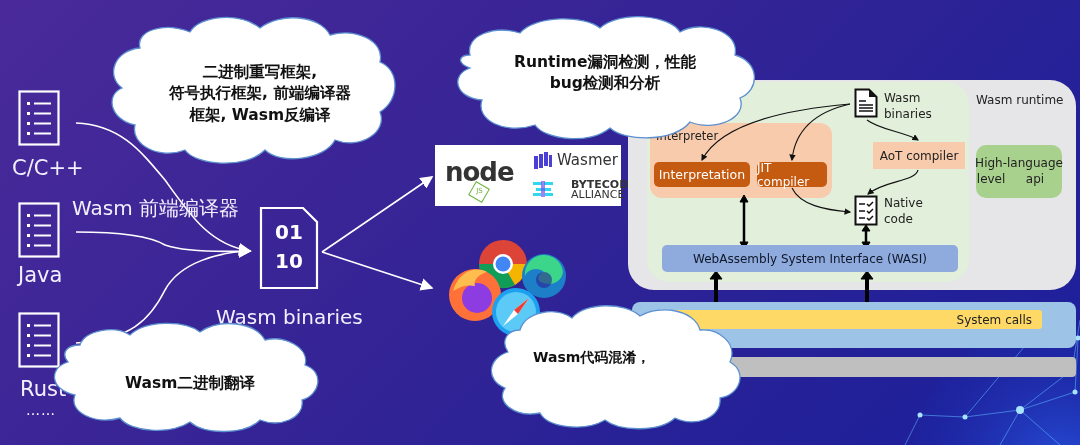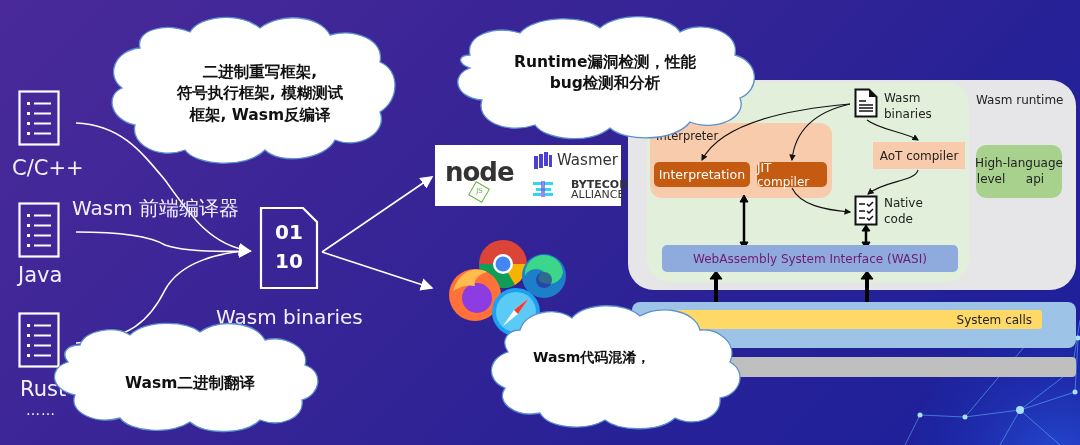--- a/index.html
+++ b/index.html
@@ -10,21 +10,21 @@
   }
   .abs { position: absolute; }
   .lang-label { font-size: 21px; color: #f2f0ff; font-family: "DejaVu Sans", sans-serif; }
   .cloud-text { font-family: "DejaVu Sans", sans-serif; font-weight: bold; color: #111; text-align: center; line-height: 1.38; font-size: 15px; }
   .runtime-outer { background: #e6e6e8; border-radius: 26px; }
   .runtime-inner { background: #e2efda; border-radius: 22px; }
   .interp-box { background: #f8cbad; border-radius: 12px; }
   .orange-btn { background: #c55a11; color: #fff; border-radius: 5px; font-size: 12.5px; display:flex; align-items:center; justify-content:center; font-family: "DejaVu Sans", sans-serif; }
   .aot { background: #f8cbad; border-radius: 0; font-size: 12px; color:#222; display:flex; align-items:center; justify-content:center; }
   .hl { background: #a9d18e; border-radius: 10px; font-size: 12px; color:#222; text-align:center; display:flex; align-items:center; justify-content:center; line-height:1.3; }
-  .wasi { background: #8faadc; border-radius: 5px; font-size: 12px; color:#701a75; display:flex; align-items:center; justify-content:center; }
+  .wasi { background: #8faadc; border-radius: 5px; font-size: 12px; color:#0f172a; display:flex; align-items:center; justify-content:center; }
   .sys-outer { background: #9dc3e6; border-radius: 8px; }
   .sys-bar { background: #ffd966; border-radius: 3px; font-size: 12px; color:#222; display:flex; align-items:center; justify-content:flex-end; padding-right:10px; }
   .gray-bar { background: #bfbfbf; border-radius: 4px; }
   .small-lbl { font-size: 12px; color:#222; line-height: 1.3; }
   .logo-box { background: #fff; padding-left: 8px; }
 </style>
 </head>
 <body>
 
 <div id="stage">
@@ -293,21 +293,21 @@
         <path d="M80,345 C85,330 115,325 130,335 C145,320 185,320 200,332 C220,318 255,322 265,340 C285,335 310,348 305,365 C325,372 320,395 302,400 C305,418 280,428 260,420 C245,435 205,435 190,422 C170,435 130,432 120,418 C95,425 68,412 75,395 C50,390 48,368 68,362 C60,352 68,345 80,345 Z"></path>
       </g>
       <g>
         <path d="M520,330 C525,312 555,306 572,318 C585,302 625,302 640,316 C660,304 695,310 700,330 C720,328 738,345 730,362 C748,372 740,395 720,398 C722,418 695,428 675,418 C660,432 620,432 605,420 C585,432 548,428 540,413 C515,418 495,402 505,388 C485,380 488,358 508,352 C500,340 508,330 520,330 Z"></path>
       </g>
     </g>
   </svg>
 
   <div class="abs cloud-text" style="left:135px;top:62px;width:250px;font-size:15.5px">
     <div>二进制重写框架,</div>
-    <div>符号执行框架, 模糊测试</div>
+    <div>符号执行框架, 前端编译器</div>
     <div>框架, Wasm反编译</div>
   </div>
   <div class="abs cloud-text" style="left:485px;top:52px;width:240px;font-size:15.5px">
     <div>Runtime漏洞检测，性能</div>
     <div>bug检测和分析</div>
   </div>
   <div class="abs cloud-text" style="left:90px;top:373px;width:200px;font-size:15.5px">
     <div>Wasm二进制翻译</div>
   </div>
   <div class="abs cloud-text" style="left:525px;top:348px;width:190px;font-size:14px;text-align:left;padding-left:8px">

